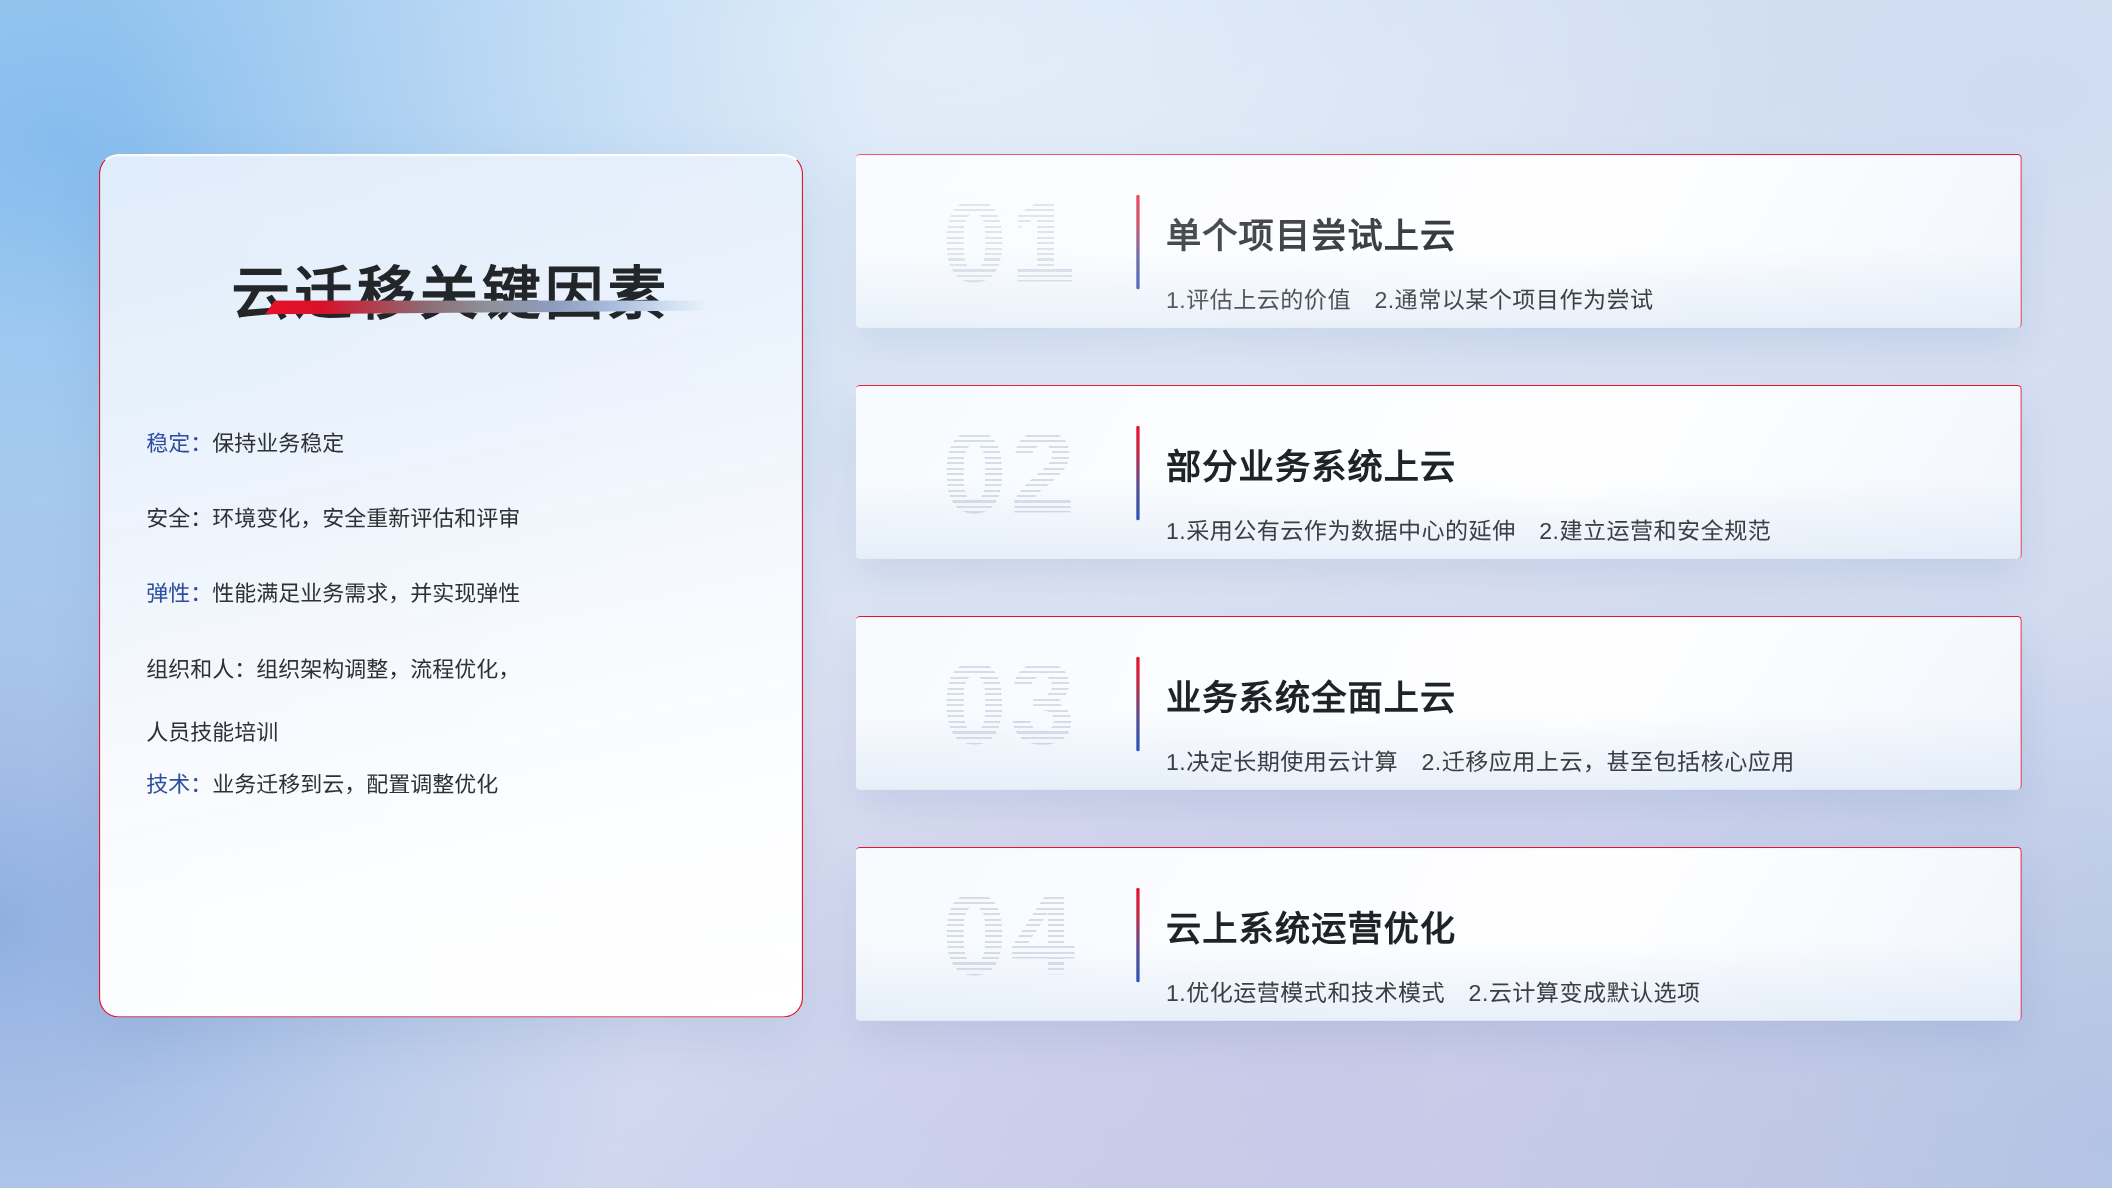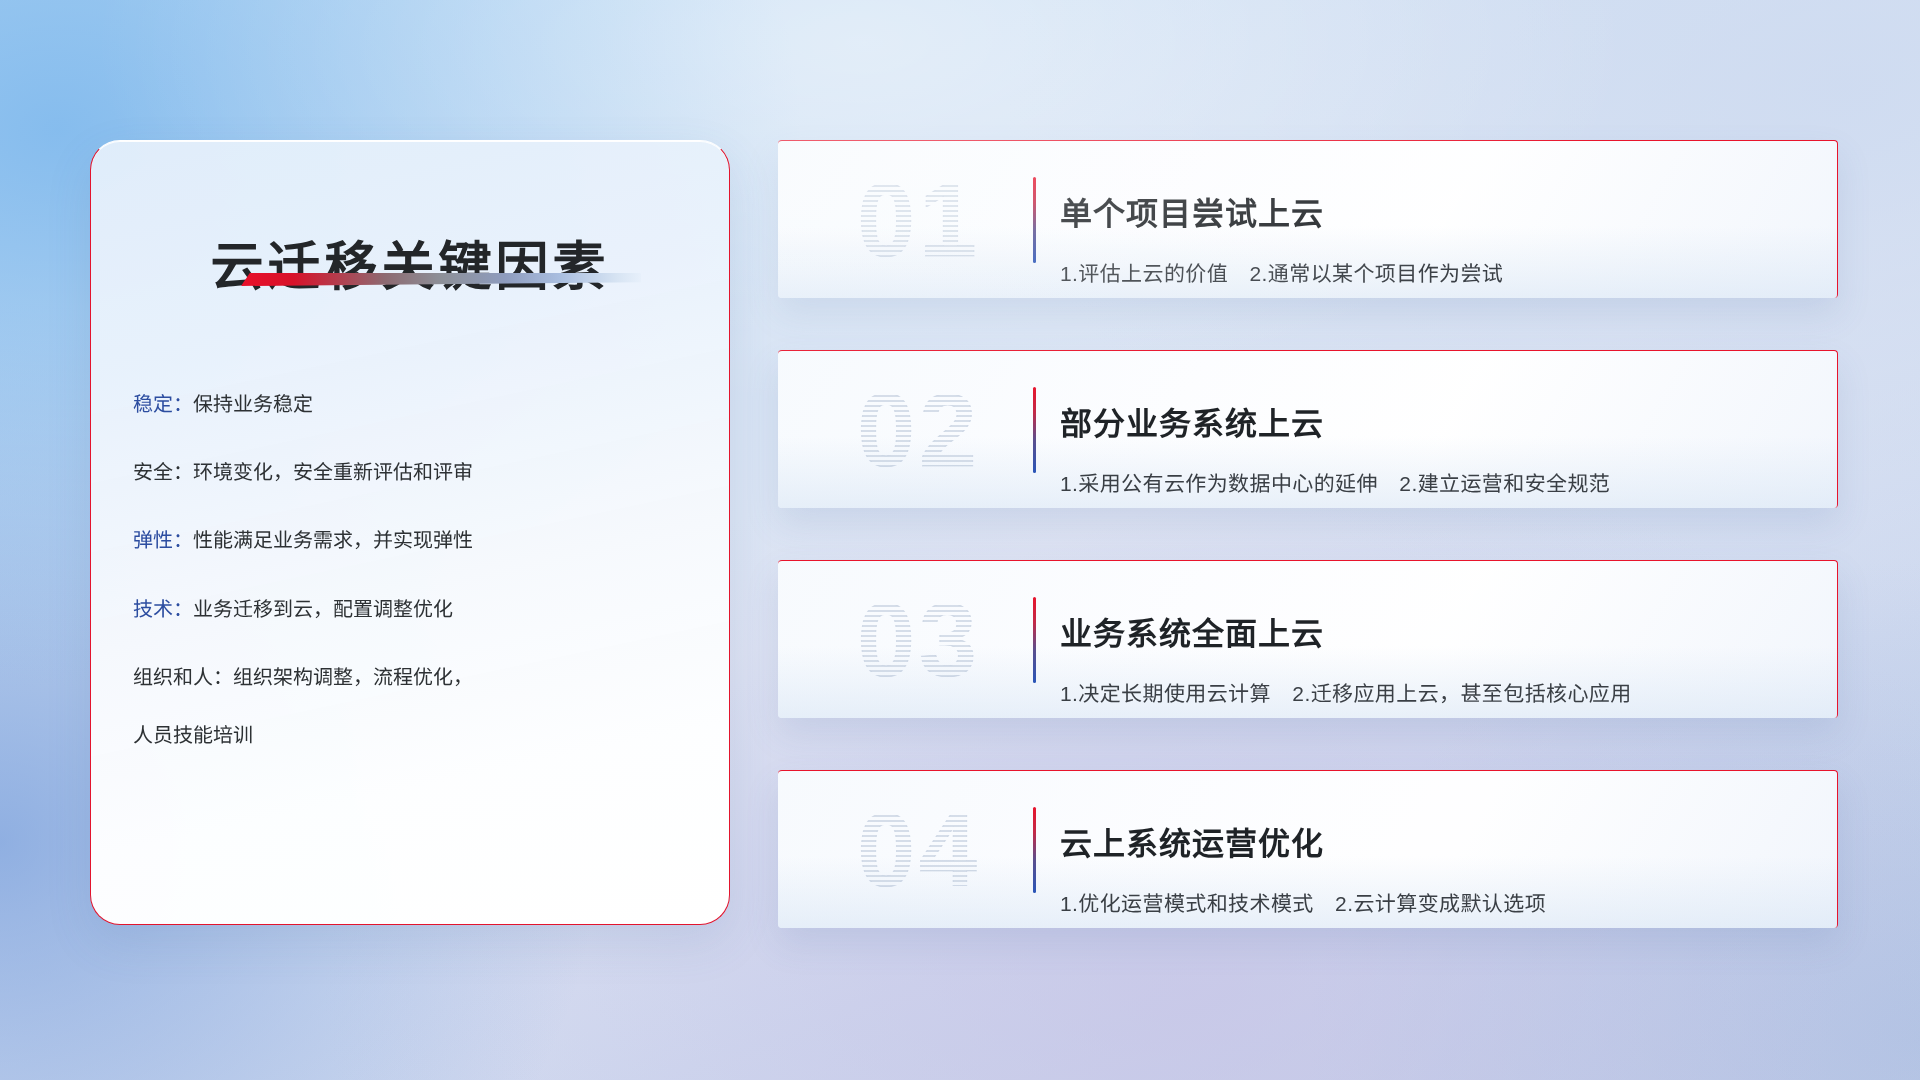--- a/index.html
+++ b/index.html
@@ -38,21 +38,21 @@
     pointer-events: none;
   }
 
   
   .left-card {
     position: absolute;
     left: 90px;
     top: 140px;
     width: 640px;
     height: 785px;
-    border-radius: 30px;
+    border-radius: 18px;
     box-sizing: border-box;
     border: 1.6px solid #e3142d;
     border-top-color: rgba(255,255,255,0.88);
     background:
       linear-gradient(168deg,
         rgba(226,238,250,0.97) 0%,
         rgba(234,242,252,0.97) 26%,
         rgba(246,249,253,0.985) 56%,
         rgba(253,254,255,0.99) 78%,
         rgba(255,255,255,0.99) 100%);
@@ -230,29 +230,29 @@
       </p>
 
       <p class="bullet">
         <span class="lbl plain">安全：</span><span class="txt">环境变化，安全重新评估和评审</span>
       </p>
 
       <p class="bullet">
         <span class="lbl">弹性：</span><span class="txt">性能满足业务需求，并实现弹性</span>
       </p>
 
-      <p class="bullet">
-        <span class="lbl">技术：</span><span class="txt">业务迁移到云，配置调整优化</span>
-      </p>
-
       <p class="bullet wrapline">
         <span class="lbl plain">组织和人：</span><span class="txt">组织架构调整，流程优化，</span>
         <span class="cont">人员技能培训</span>
       </p>
 
+      <p class="bullet">
+        <span class="lbl">技术：</span><span class="txt">业务迁移到云，配置调整优化</span>
+      </p>
+
     </div>
   </section>
 
   <div class="steps">
 
     <article class="step">
       <div class="step-num">01</div>
       <div class="step-divider"></div>
       <div class="step-body">
         <h2 class="step-title">单个项目尝试上云</h2>

